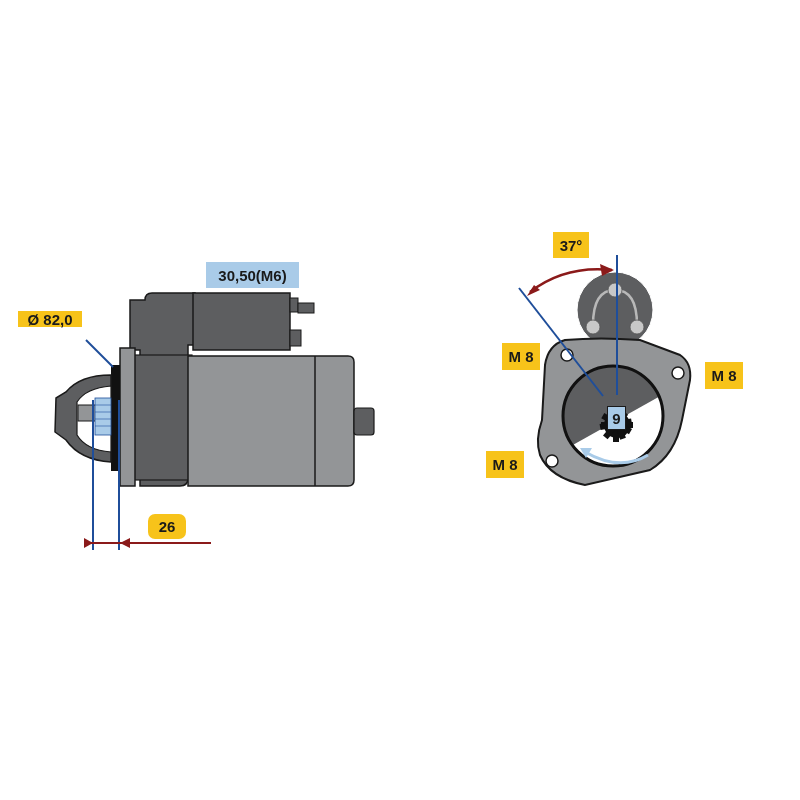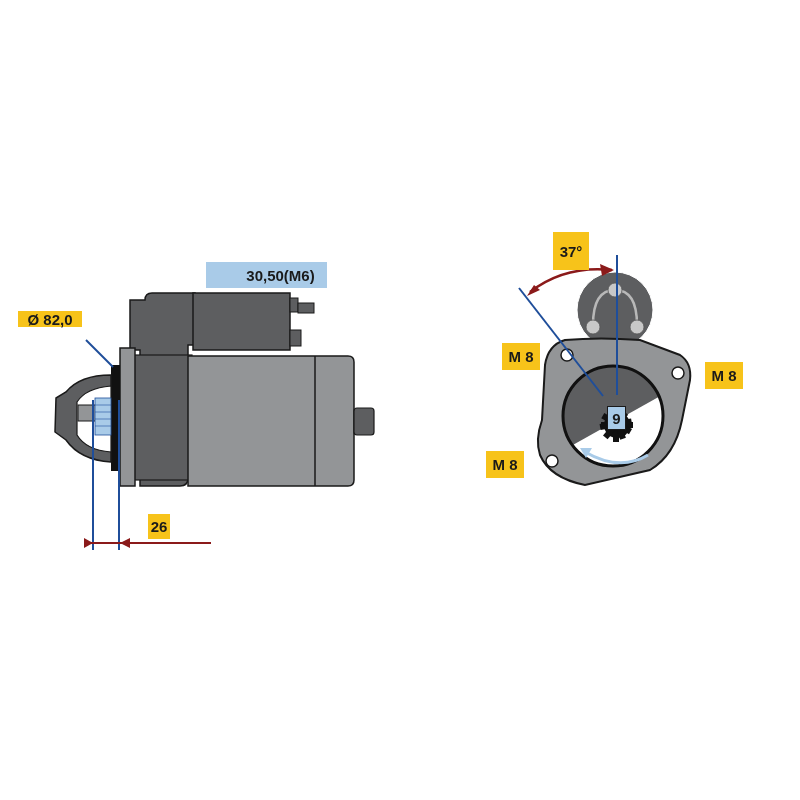--- a/index.html
+++ b/index.html
@@ -87,21 +87,21 @@
 
     <line x1="617" y1="255" x2="617" y2="395" stroke="#1f4e9a" stroke-width="2"></line>
     <line x1="519" y1="288" x2="603" y2="396" stroke="#1f4e9a" stroke-width="2"></line>
 
     <path d="M530 292 Q565 265 612 270" fill="none" stroke="#8b1a1a" stroke-width="2.5"></path>
     <polygon points="527,296 540,290 534,285" fill="#8b1a1a"></polygon>
     <polygon points="614,270 600,264 602,276" fill="#8b1a1a"></polygon>
   </g>
 </svg>
 
-<div class="lbl blue" style="left:206px;top:262px;width:93px;height:26px;padding-left:28px;">30,50(M6)</div>
+<div class="lbl blue" style="left:206px;top:262px;width:93px;height:26px;">30,50(M6)</div>
 <div class="lbl yellow" style="left:18px;top:311px;width:64px;height:16px;">Ø 82,0</div>
-<div class="lbl yellow" style="left:148px;top:514px;width:22px;height:25px;">26</div>
+<div class="lbl yellow" style="left:148px;top:514px;width:38px;height:25px;border-radius:7px;">26</div>
 
-<div class="lbl yellow" style="left:553px;top:232px;width:36px;height:38px;">37°</div>
+<div class="lbl yellow" style="left:553px;top:232px;width:36px;height:26px;">37°</div>
 <div class="lbl blue" style="left:607px;top:406px;width:19px;height:24px;border:1px solid #1a1a1a;box-sizing:border-box;">9</div>
 <div class="lbl yellow" style="left:502px;top:343px;width:38px;height:27px;">M 8</div>
 <div class="lbl yellow" style="left:705px;top:362px;width:38px;height:27px;">M 8</div>
 <div class="lbl yellow" style="left:486px;top:451px;width:38px;height:27px;">M 8</div>
 
 </body></html>

